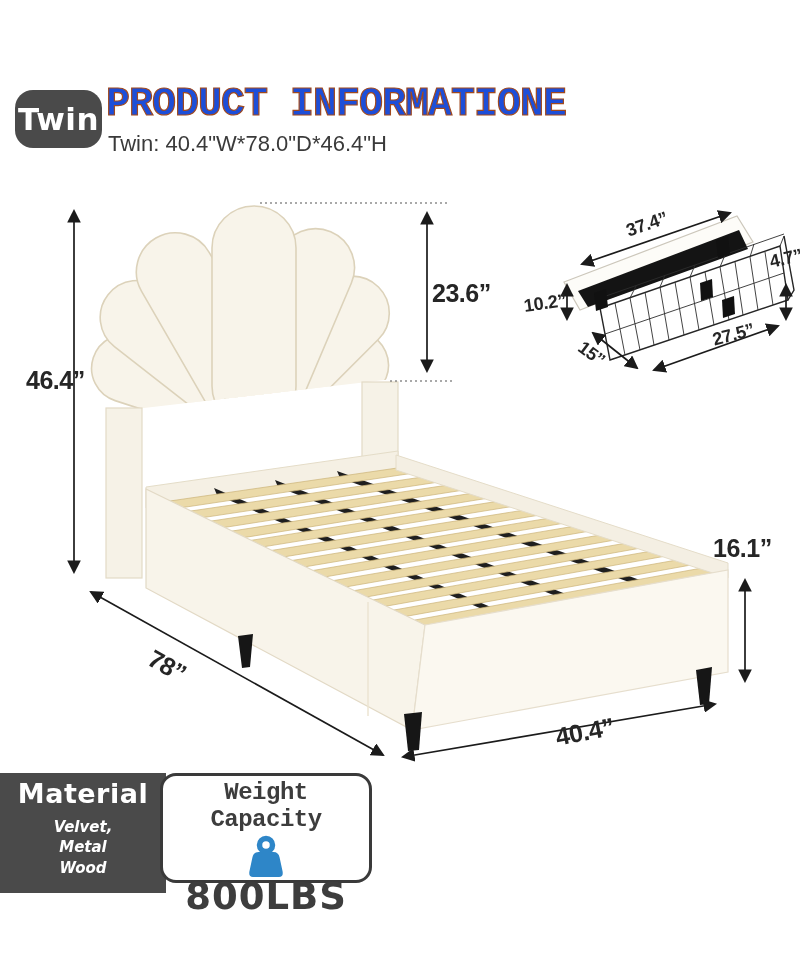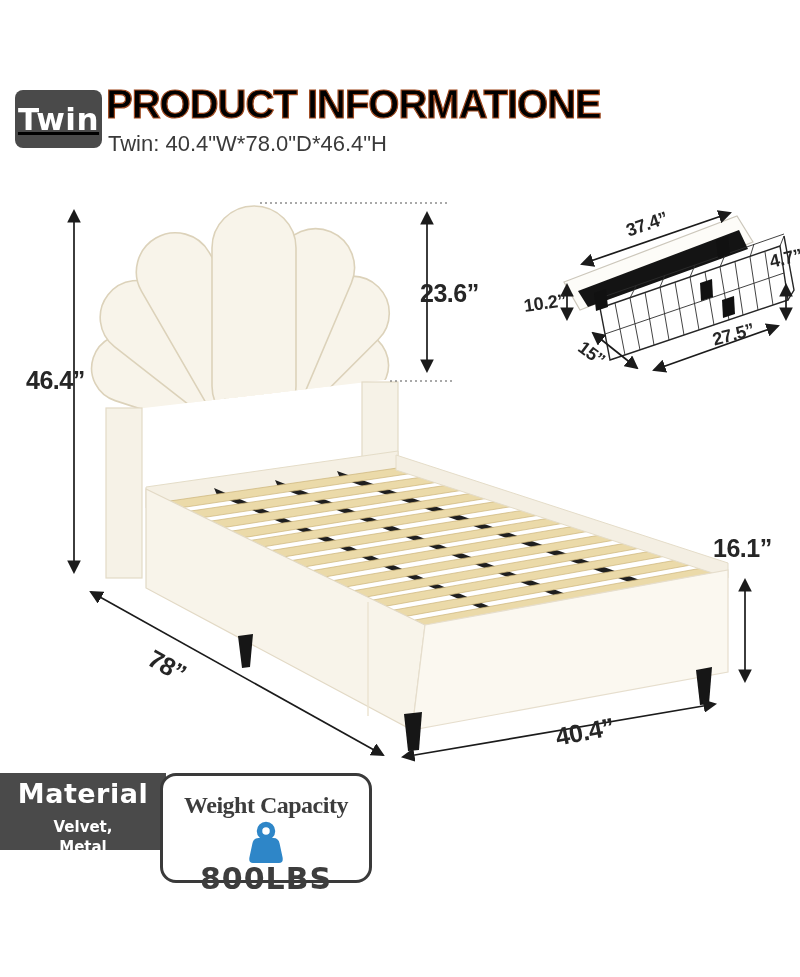--- a/index.html
+++ b/index.html
@@ -1,45 +1,45 @@
 <!DOCTYPE html>
 <html><head>
 <meta charset="utf-8">
 <style>
   html,body{margin:0;padding:0;background:#fff;}
   #canvas{position:relative;width:800px;height:977px;background:#ffffff;overflow:hidden;
           font-family:"Liberation Sans",sans-serif;}
   
   .size-badge{position:absolute;left:15px;top:90px;width:87px;height:58px;background:#4a4a4a;
-              border-radius:8px;display:flex;align-items:center;justify-content:center;text-decoration:underline;}
+              border-radius:18px;display:flex;align-items:center;justify-content:center;}
   .size-badge span{color:#fff;font-size:31px;font-weight:800;font-family:"DejaVu Sans",sans-serif;
                    letter-spacing:0.5px;}
-  .page-title{position:absolute;left:106px;top:82px;font-family:Liberation Sans, sans-serif;
-              font-weight:800;font-size:40px;letter-spacing:-1px;color:#000000;
+  .page-title{position:absolute;left:106px;top:82px;font-family:Liberation Mono, monospace;
+              font-weight:800;font-size:40px;letter-spacing:-1px;color:#1d4ed8;
               -webkit-text-stroke:1.2px #a0491e;white-space:nowrap;}
   .page-subtitle{position:absolute;left:108px;top:131px;font-size:22px;color:#3a3a3a;
                  font-weight:400;white-space:nowrap;}
   
   .dim{position:absolute;font-weight:800;font-size:25px;color:#262626;letter-spacing:-0.5px;
        white-space:nowrap;transform-origin:left center;}
   .dim.small{font-size:18px;letter-spacing:-0.3px;}
   
   #art{position:absolute;left:0;top:0;}
   
-  .material-box{position:absolute;left:0;top:773px;width:166px;height:77px;background:#4a4a4a;
+  .material-box{position:absolute;left:0;top:773px;width:166px;height:120px;background:#4a4a4a;
                 color:#fff;text-align:center;}
   .material-title{font-family:"DejaVu Sans",sans-serif;font-weight:800;font-size:27px;
                   margin-top:5px;letter-spacing:0.5px;}
   .material-lines{margin-top:8px;font-size:15px;font-weight:600;line-height:1.35;
-                  font-family:"DejaVu Sans",sans-serif;}
+                  font-family:"DejaVu Sans",sans-serif;font-style:italic;}
   .weight-box{position:absolute;left:160px;top:773px;width:212px;height:110px;background:#fff;
               border:3px solid #3a3a3a;border-radius:16px;box-sizing:border-box;text-align:center;}
-  .weight-title{font-family:Liberation Serif, serif;font-weight:800;font-size:24px;color:#3d3d3d;
-                margin-top:16px;letter-spacing:-0.5px;}
-  .weight-value{font-family:"DejaVu Sans",sans-serif;font-weight:800;font-size:30px;color:#3d3d3d;
+  .weight-title{font-family:Liberation Mono, monospace;font-weight:800;font-size:24px;color:#3d3d3d;
+                margin-top:3px;letter-spacing:-0.5px;}
+  .weight-value{font-family:"DejaVu Sans",sans-serif;font-weight:800;font-size:37px;color:#3d3d3d;
                 letter-spacing:1px;margin-top:-2px;}
   .kettlebell{display:block;margin:2px auto 0 auto;}
 </style>
 </head>
 <body>
 
 <div id="canvas">
 
   <svg id="art" width="800" height="977" viewBox="0 0 800 977">
     <defs>
@@ -156,21 +156,21 @@
     </g>
   </svg>
 
   <div class="size-badge">
     <span>Twin</span>
   </div>
   <div class="page-title">PRODUCT INFORMATIONE</div>
   <div class="page-subtitle">Twin: 40.4"W*78.0"D*46.4"H</div>
 
   <div class="dim" style="left:14px;top:366px;margin-left:12px;">46.4”</div>
-  <div class="dim" style="left:420px;top:279px;">23.6”</div>
+  <div class="dim" style="left:432px;top:279px;">23.6”</div>
   <div class="dim" style="left:150px;top:642px;transform:rotate(29deg);">78”</div>
   <div class="dim" style="left:556px;top:723px;transform:rotate(-11deg);">40.4”</div>
   <div class="dim" style="left:713px;top:534px;">16.1”</div>
 
   <div class="dim small" style="left:627px;top:221px;transform:rotate(-19deg);">37.4”</div>
   <div class="dim small" style="left:770px;top:252px;transform:rotate(-13deg);">4.7”</div>
   <div class="dim small" style="left:524px;top:296px;transform:rotate(-8deg);">10.2”</div>
   <div class="dim small" style="left:580px;top:335px;transform:rotate(37deg);">15”</div>
   <div class="dim small" style="left:713px;top:330px;transform:rotate(-15deg);">27.5”</div>
 

